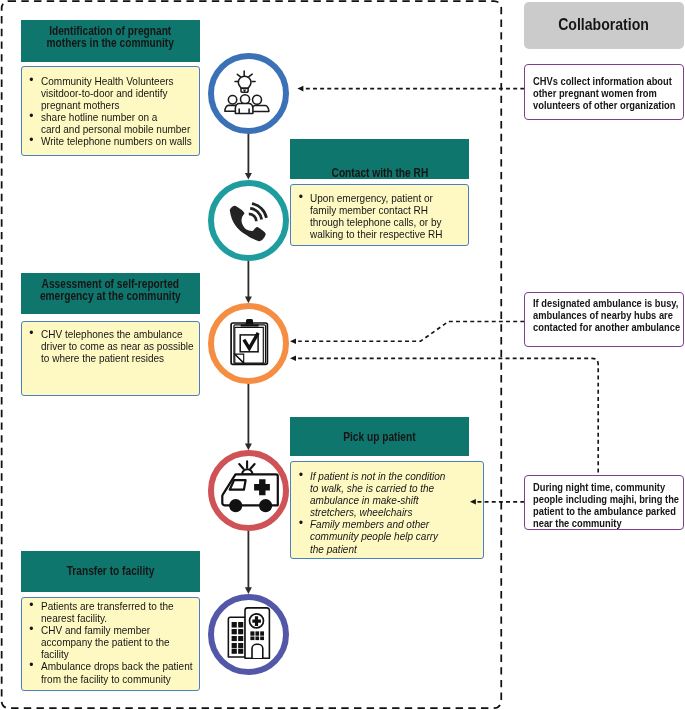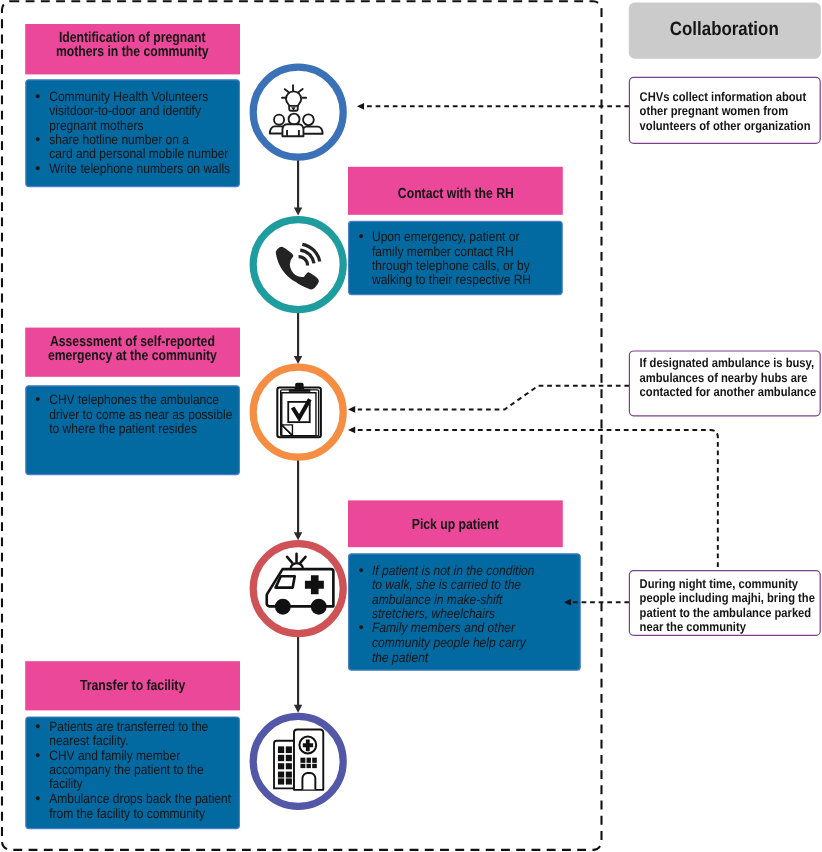--- a/index.html
+++ b/index.html
@@ -1,24 +1,24 @@
 <!DOCTYPE html>
 <html><head>
 <meta charset="utf-8">
 <style>
   html,body{margin:0;padding:0;background:#fff;}
   body{width:685px;height:710px;position:relative;overflow:hidden;
        font-family:"Liberation Sans",sans-serif;color:#151515;
        -webkit-font-smoothing:antialiased;}
   .abs{position:absolute;box-sizing:border-box;}
   .ln{display:block;white-space:nowrap;}
-  .hdr{background:#ec4899;font-weight:bold;font-size:12.2px;line-height:12.2px;
+  .hdr{background:#0f766e;font-weight:bold;font-size:12.2px;line-height:12.2px;
        display:flex;align-items:flex-start;justify-content:center;text-align:center;}
   .hdr .ln{transform:scaleX(0.835);transform-origin:center center;}
-  .body-box{background:#0369a1;border:1.15px solid #4a7fc1;border-radius:3px;}
+  .body-box{background:#fef9c3;border:1.15px solid #4a7fc1;border-radius:3px;}
   .body-box ul{margin:0;padding:0 2px 0 19.3px;list-style:none;}
   .body-box li{font-size:11.3px;line-height:12.05px;position:relative;}
   .body-box .ln{transform:scaleX(0.887);transform-origin:left center;}
   .body-box li:before{content:"\2022";position:absolute;left:-11.7px;top:-1.0px;font-size:12px;}
   .gray-hdr{background:#cbcbcb;border-radius:5px;display:flex;align-items:center;
             justify-content:center;font-weight:bold;font-size:16px;line-height:17px;}
   .gray-hdr-label{margin-top:-2.0px;display:inline-block;
                   transform:scaleX(0.88);transform-origin:center center;}
   .purple-box{background:#fff;border:1.7px solid #7e3f8e;border-radius:4px;
               display:flex;align-items:flex-start;}
@@ -51,21 +51,21 @@
     <li>
         <span class="ln">share hotline number on a</span>
         <span class="ln">card and personal mobile number</span>
       </li>
     <li>
         <span class="ln">Write telephone numbers on walls</span>
       </li>
   </ul>
 </div>
 
-<div class="abs hdr" style="left:290.1px;top:139.0px;width:179.2px;height:40.1px;padding-top:16.35px;">
+<div class="abs hdr" style="left:290.1px;top:139.0px;width:179.2px;height:40.1px;padding-top:16.35px;align-items:flex-end;">
   <div class="hdr-lines">
     <span class="ln">Contact with the RH</span>
   </div>
 </div>
 <div class="abs body-box" style="left:290.1px;top:184.0px;width:179.2px;height:62px;padding-top:6.75px;">
   <ul>
     <li>
         <span class="ln">Upon emergency, patient or</span>
         <span class="ln">family member contact RH</span>
         <span class="ln">through telephone calls, or by</span>

